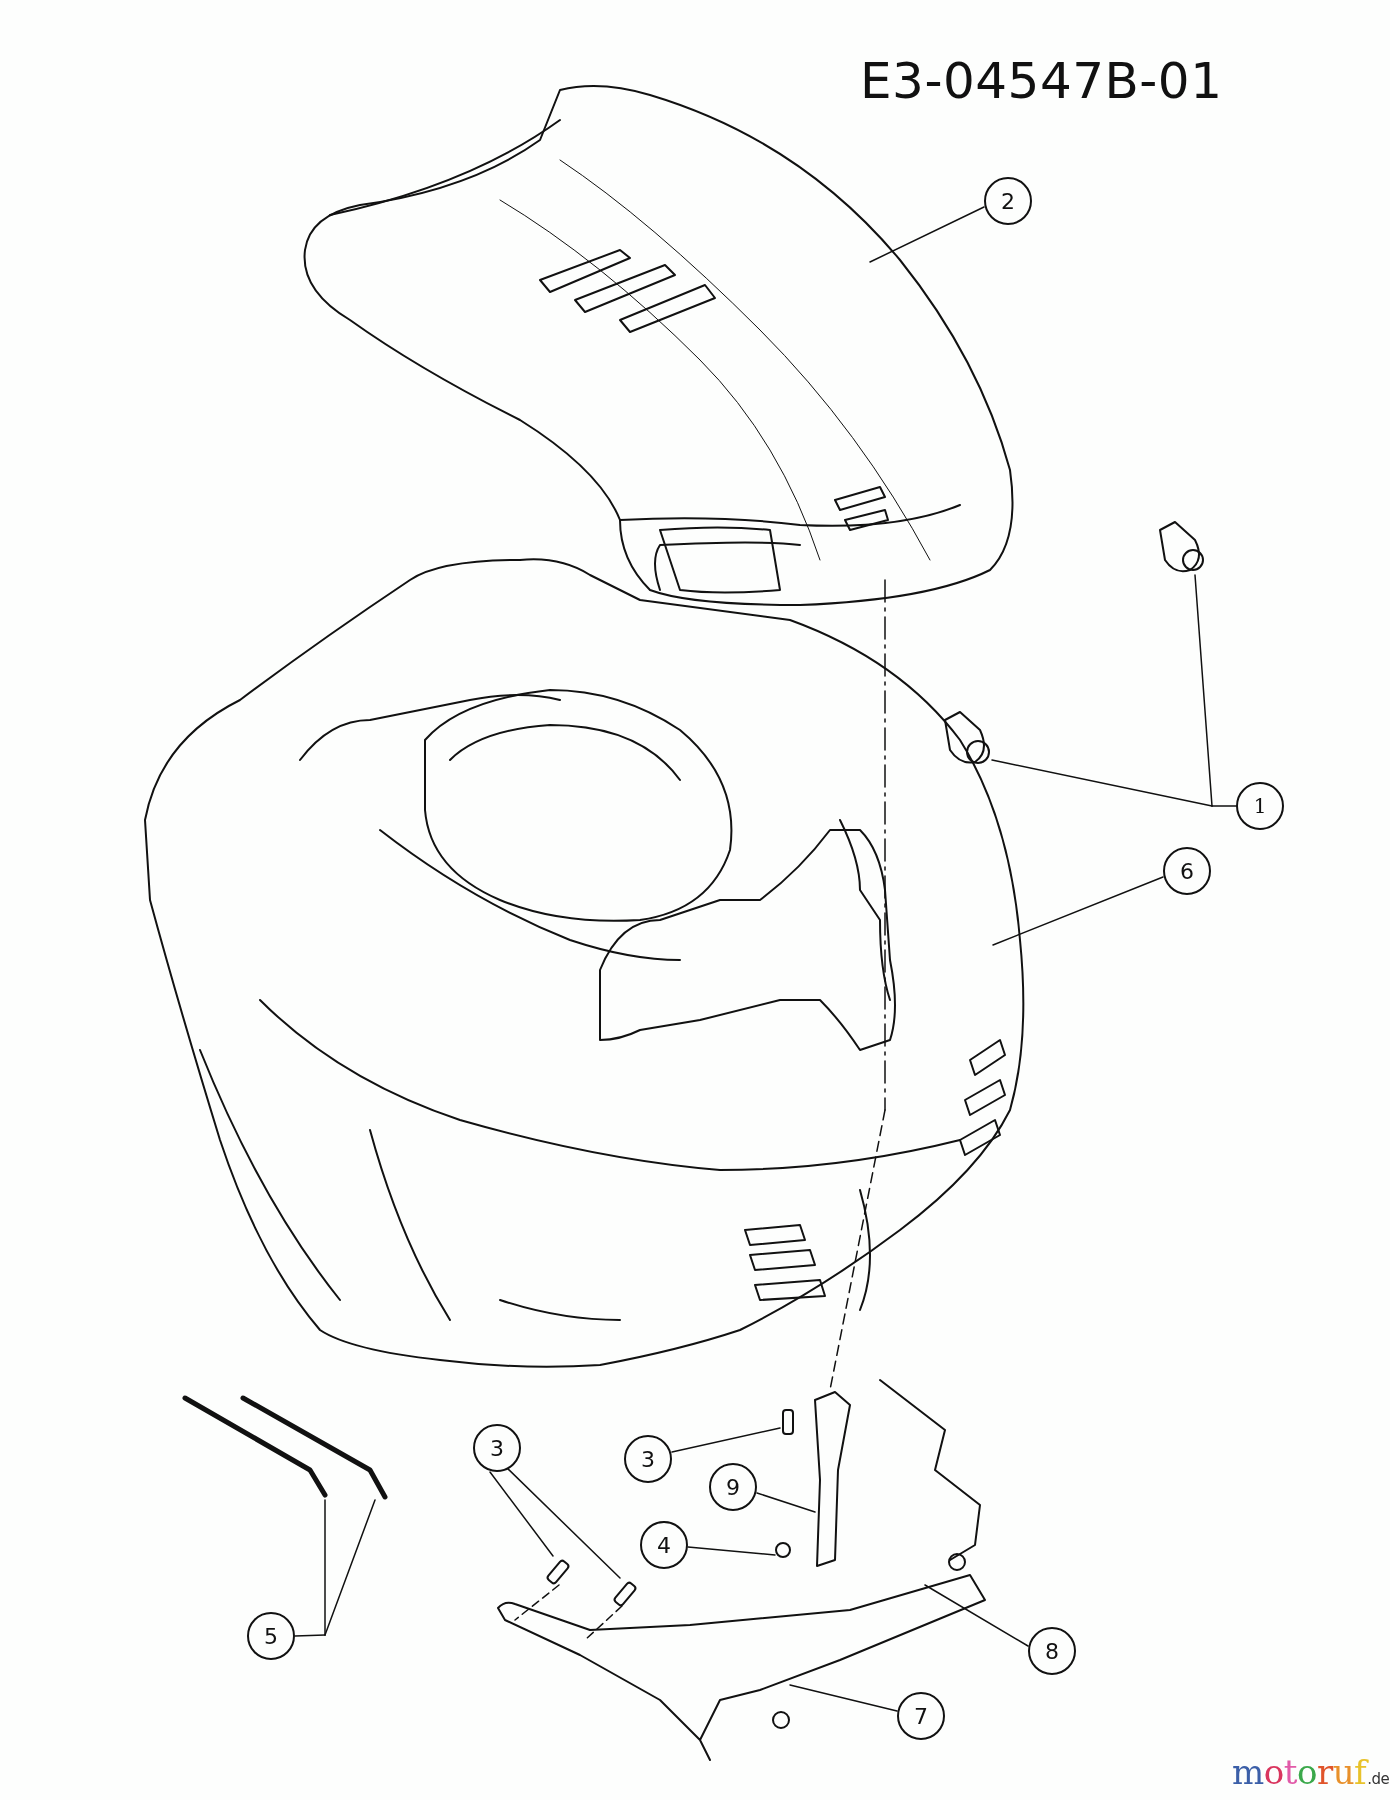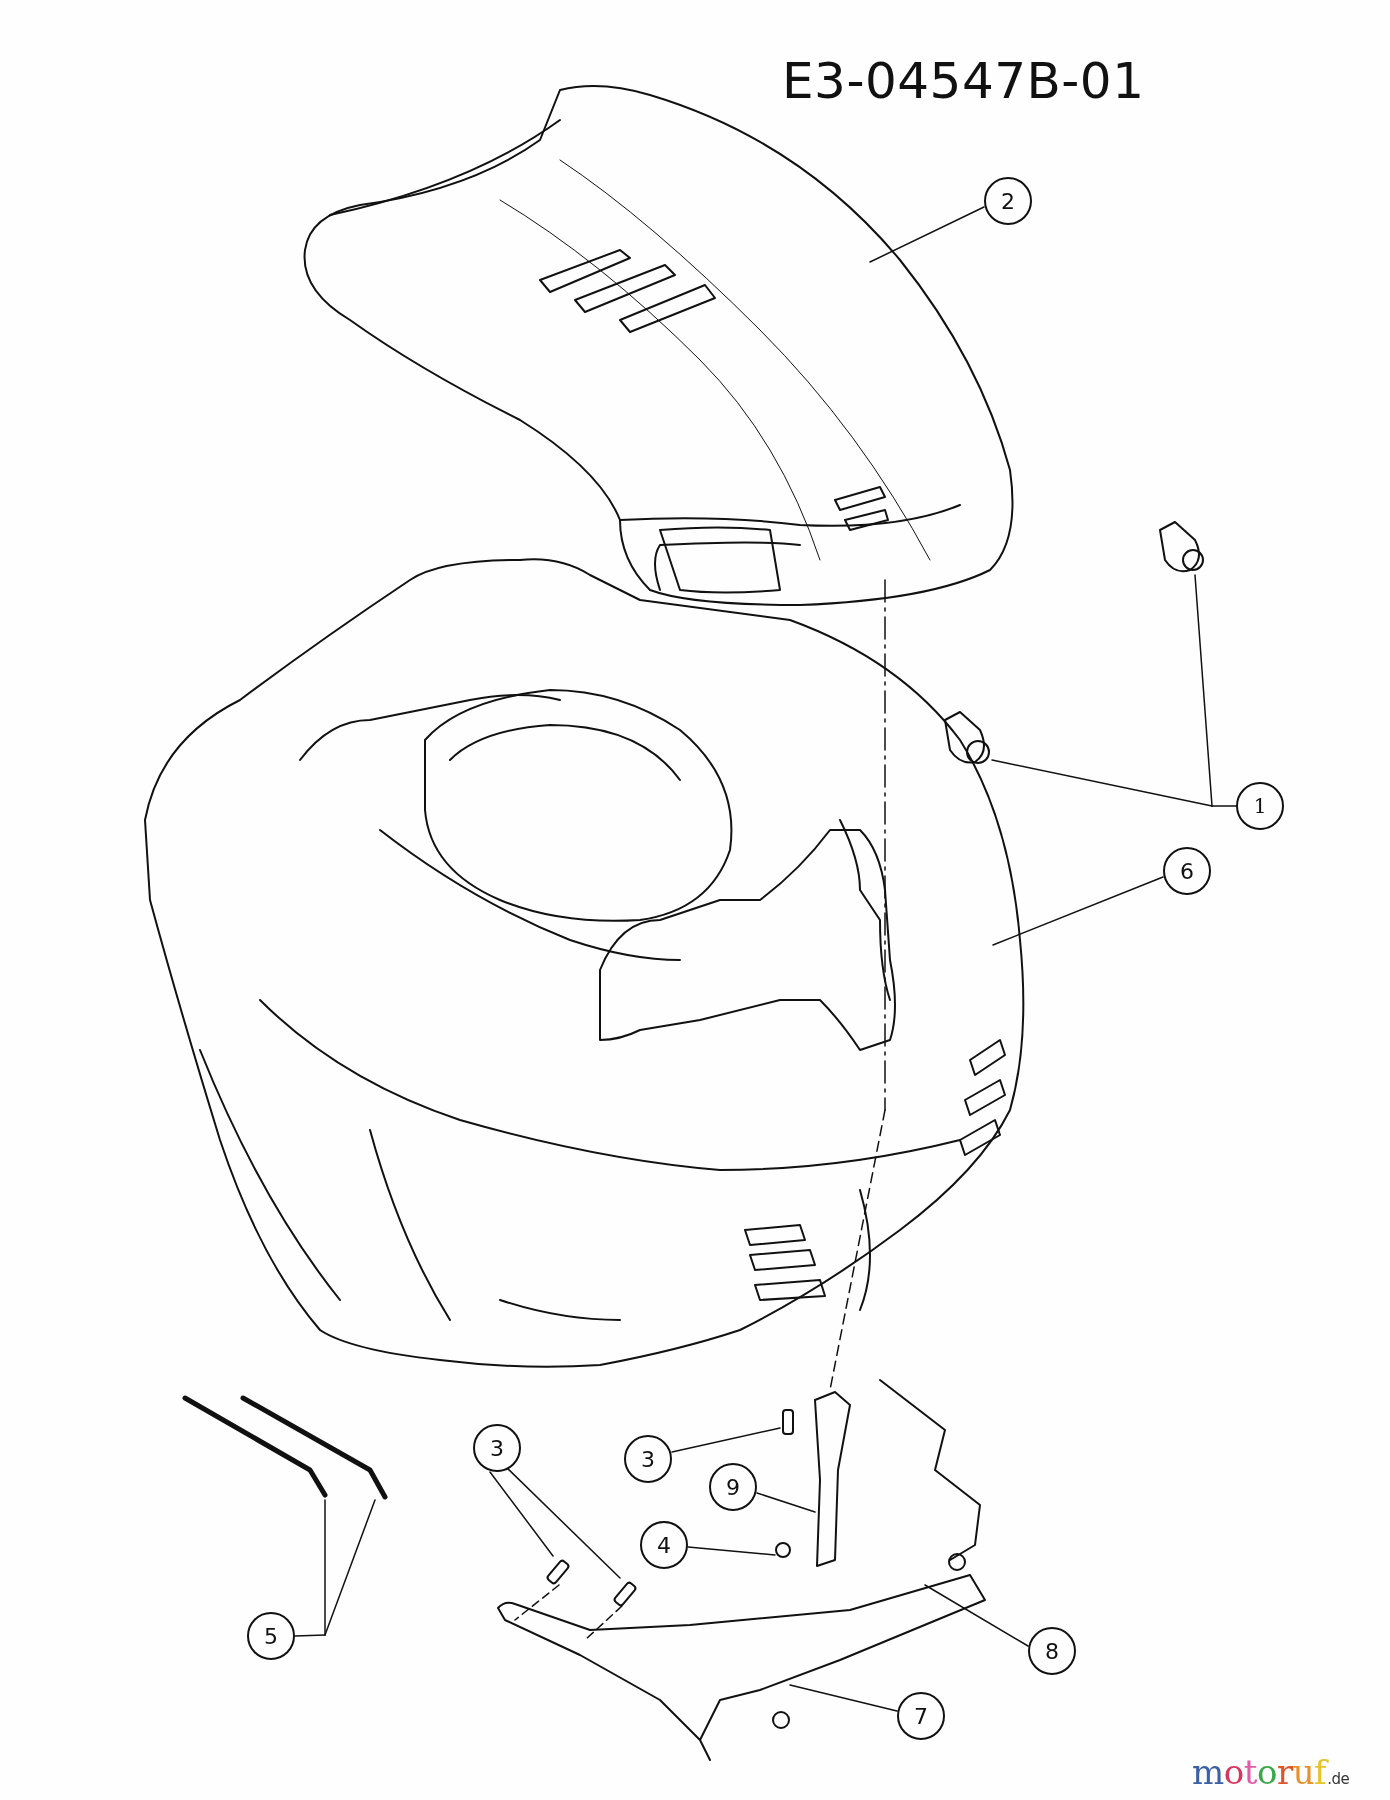--- a/index.html
+++ b/index.html
@@ -1,21 +1,21 @@
 <!DOCTYPE html>
 <html><head>
 <meta charset="utf-8">
 <style>
   html, body { margin:0; padding:0; background:#fdfefd; }
   body { width:1390px; height:1800px; position:relative; overflow:hidden; font-family:"DejaVu Sans", sans-serif; }
-  .title { position:absolute; left:782px; top:52px; font-size:50px; color:#111; letter-spacing:0.5px; font-family:"DejaVu Sans", sans-serif; }
+  .title { position:absolute; left:860px; top:52px; font-size:50px; color:#111; letter-spacing:0.5px; font-family:"DejaVu Sans", sans-serif; }
   svg.drawing { position:absolute; left:0; top:0; }
   .callout { position:absolute; width:48px; height:48px; margin-left:-24px; margin-top:-24px; border:2px solid #111; border-radius:50%; box-sizing:border-box; background:#fdfefd; display:flex; align-items:center; justify-content:center; font-size:22px; color:#111; font-family:"DejaVu Sans", sans-serif; }
   .callout.serif { font-family:"DejaVu Serif", serif; font-size:20px; }
-  .logo { position:absolute; left:1192px; top:1752px; font-family:"DejaVu Serif", serif; font-size:34px; letter-spacing:-0.5px; }
+  .logo { position:absolute; left:1232px; top:1752px; font-family:"DejaVu Serif", serif; font-size:34px; letter-spacing:-0.5px; }
   .logo span { display:inline-block; }
   .logo .tld { font-size:15px; color:#333; font-family:"DejaVu Sans", sans-serif; margin-left:1px; }
 </style>
 </head>
 <body>
 
 <div class="title">E3-04547B-01</div>
 
 <svg class="drawing" width="1390" height="1800" viewBox="0 0 1390 1800" fill="none" stroke="#111" stroke-width="2" stroke-linejoin="round" stroke-linecap="round">
 

